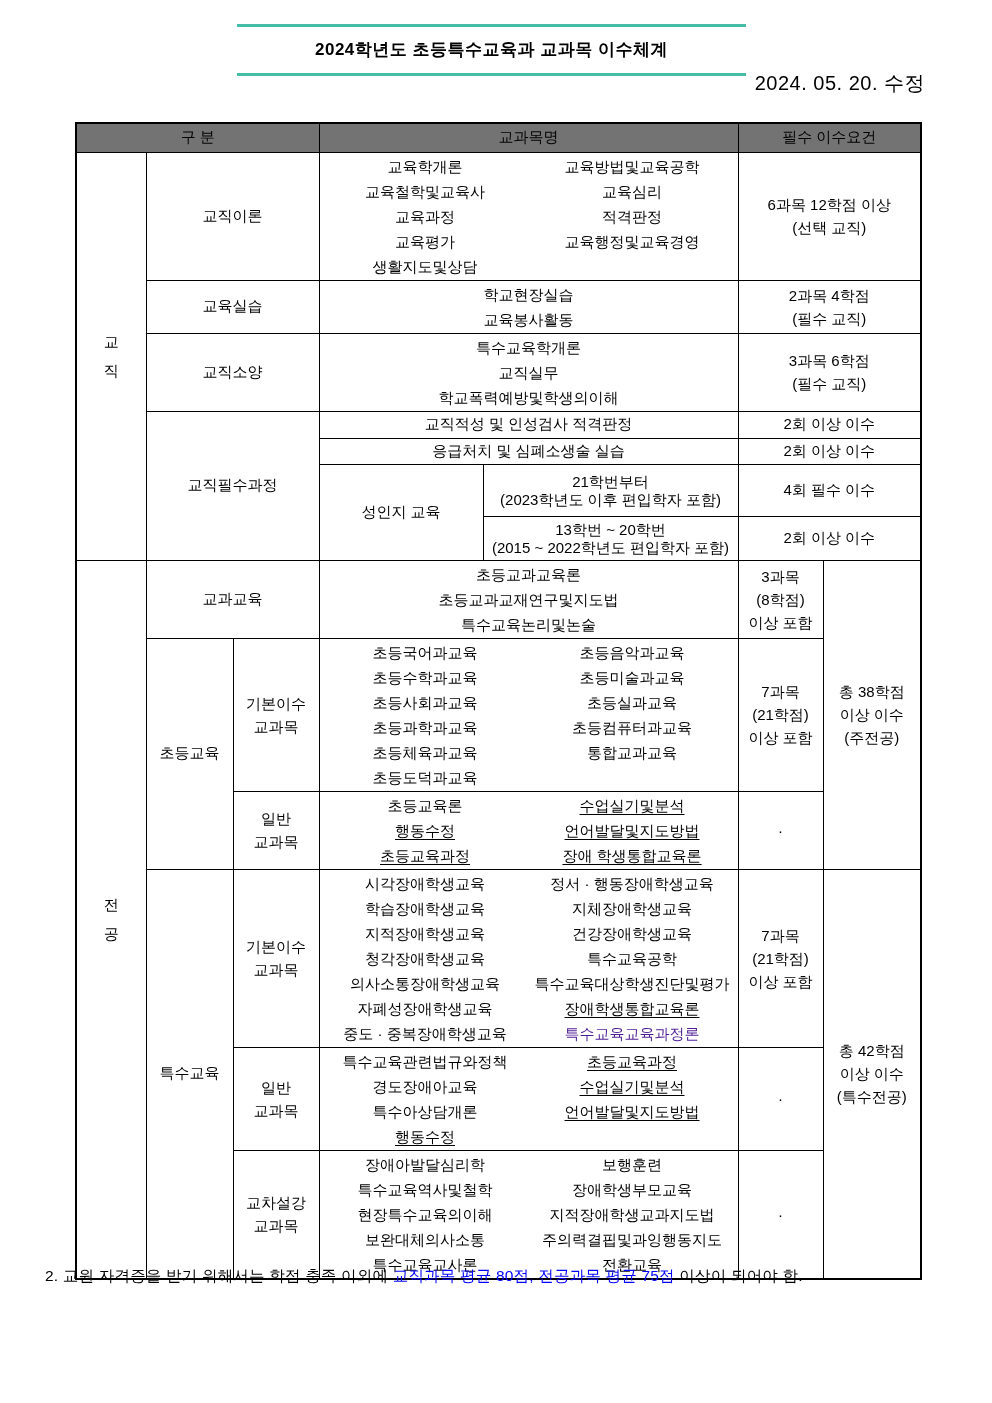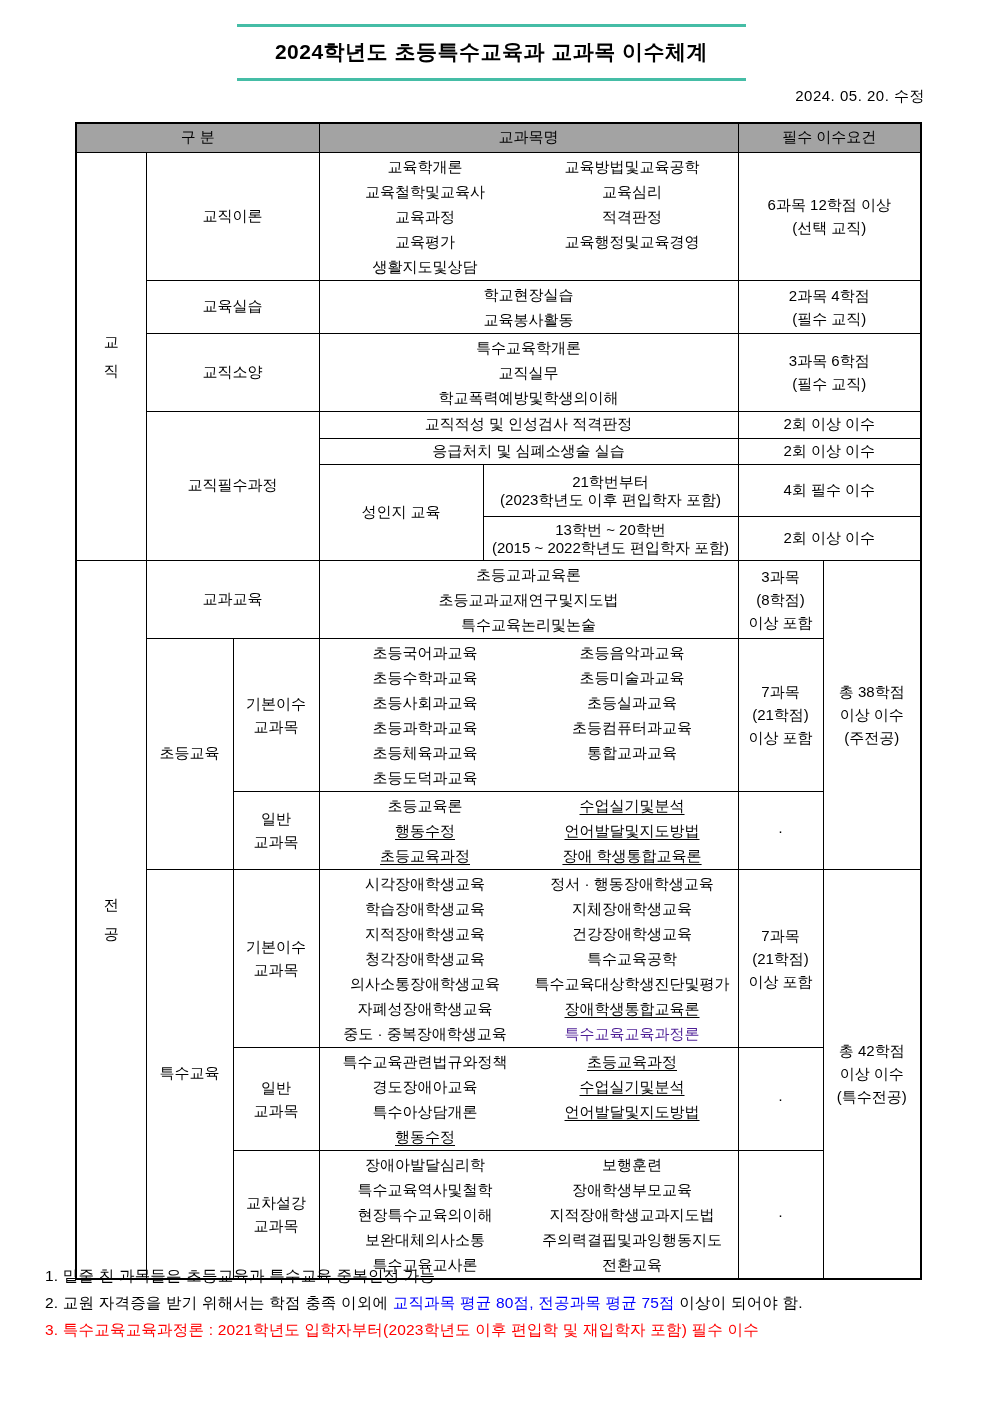--- a/index.html
+++ b/index.html
@@ -5,33 +5,33 @@
   html,body{margin:0;padding:0;}
   body{
     width:992px;height:1403px;background:#ffffff;position:relative;
     font-family:"Liberation Sans","DejaVu Sans",sans-serif;color:#000;
   }
   .titlebox{
     position:absolute;left:237px;top:24px;width:509px;
     border-top:3px solid #45bda6;border-bottom:3px solid #45bda6;
     padding:11px 0 12px;text-align:center;
   }
-  .titlebox .title{font-size:21px;font-weight:bold;letter-spacing:0.5px;}
-  .date{position:absolute;top:87px;right:67px;font-size:15px;letter-spacing:0.5px;}
+  .titlebox .title{font-size:17px;font-weight:bold;letter-spacing:0.5px;}
+  .date{position:absolute;top:70px;right:67px;font-size:20px;letter-spacing:0.5px;}
 
   table.curr{
     position:absolute;left:75px;top:122px;width:845px;
     border-collapse:collapse;table-layout:fixed;border:2px solid #000;
   }
   table.curr td{
     border:1px solid #000;text-align:center;vertical-align:middle;
     font-size:15px;padding:1px 2px;overflow:hidden;
   }
   tr.hdr{height:29px;}
-  tr.hdr td{background:#a3a3a3;}
+  tr.hdr td{background:#737373;}
   tr.r1{height:126px;} tr.r2{height:52px;} tr.r3{height:75px;}
   tr.r4{height:27px;}  tr.r5{height:26px;} tr.r6{height:52px;}
   tr.r7{height:44px;}  tr.r8{height:78px;} tr.r9{height:148px;}
   tr.r10{height:77px;} tr.r11{height:174px;} tr.r12{height:96px;}
   tr.r13{height:127px;}
 
   .cols{display:flex;width:100%;}
   .cols>div{flex:1 1 50%;}
   .ln{line-height:25px;}
   .rq{line-height:23px;}
@@ -319,21 +319,15 @@
         </div>
       </div>
     </td>
     <td>·</td>
   </tr>
 </tbody>
   </table>
 
 <div class="notes">
   <div class="note">
-    <span>1. 밑줄 친 과목들은 초등교육과 특수교육 중복인정 가능</span>
-  </div>
-  <div class="note">
     <span>2. 교원 자격증을 받기 위해서는 학점 충족 이외에 </span><span class="blue">교직과목 평균 80점, 전공과목 평균 75점</span><span> 이상이 되어야 함.</span>
   </div>
-  <div class="note redline">
-    <span>3. 특수교육교육과정론 : 2021학년도 입학자부터(2023학년도 이후 편입학 및 재입학자 포함) 필수 이수</span>
-  </div>
 </div>
 
 </body></html>

